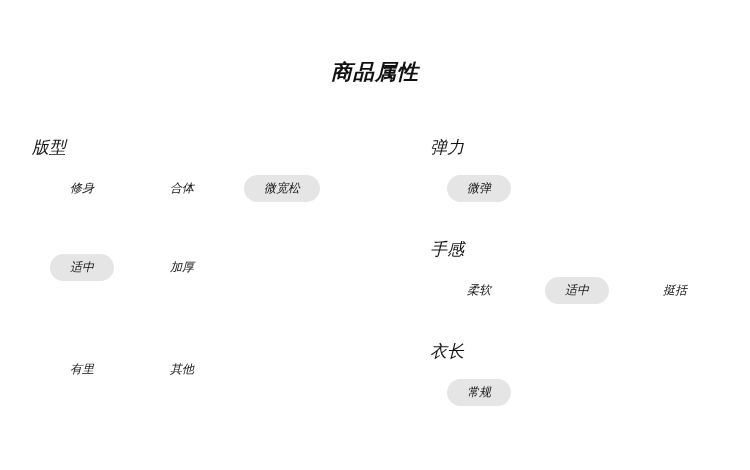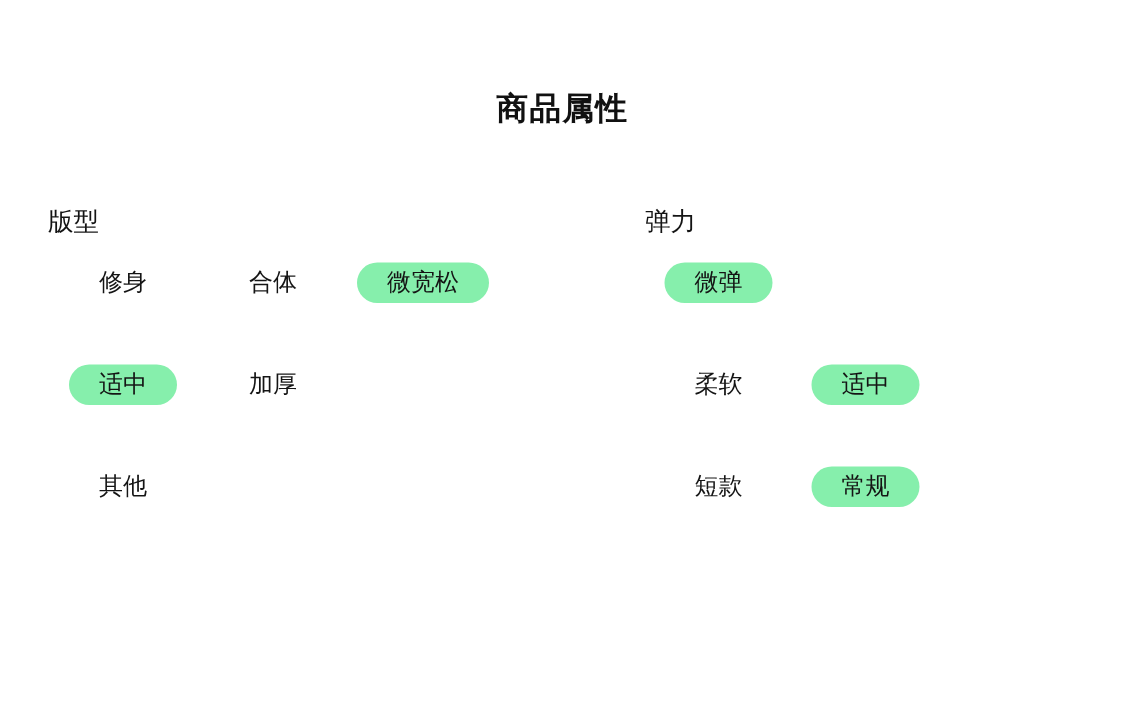--- a/index.html
+++ b/index.html
@@ -1,64 +1,64 @@
 <!DOCTYPE html>
 <html><head>
 <meta charset="utf-8">
 <style>
-  * { margin: 0; padding: 0; box-sizing: border-box; }
+  * { margin: 0; padding: 0; box-sizing: border-box; font-style: italic; }
   html, body {
     width: 750px;
     height: 470px;
     background: #ffffff;
     overflow: hidden;
     font-family: "Liberation Sans", "DejaVu Sans", sans-serif;
     color: #141414;
   }
   .page-title {
     margin-top: 58px;
     text-align: center;
     font-size: 21px;
     font-weight: 700;
     letter-spacing: 1px;
     color: #111111;
   }
   .attrs-grid {
     margin: 50px 40px 0 32px;
     display: grid;
     grid-template-columns: 398px 1fr;
-    row-gap: 25px;
+    row-gap: 36px;
   }
   .attr-group { }
   .group-label {
     font-size: 17px;
     color: #141414;
   }
   .options-row {
     margin-top: 16px;
     display: flex;
   }
   .option-slot {
     width: 100px;
     display: flex;
     justify-content: center;
   }
   .right-col .option-slot { width: 98px; }
   .option {
-    font-size: 16px;
+    font-size: 12px;
     line-height: 19px;
     padding: 4px 20px;
     border-radius: 15px;
     white-space: nowrap;
     color: #141414;
     background: transparent;
     cursor: pointer;
   }
   .option.selected {
-    background: #86efac;
+    background: #e5e5e5;
   }
 </style>
 </head>
 <body>
 
 <div class="page-title">商品属性</div>
 
 <div class="attrs-grid">
 
   <div class="attr-group">
@@ -90,42 +90,47 @@
       <div class="option-slot">
           <div class="option selected">适中</div>
         </div>
       <div class="option-slot">
           <div class="option">加厚</div>
         </div>
     </div>
   </div>
 
   <div class="attr-group right-col">
+    <div class="group-label">手感</div>
     <div class="options-row">
       <div class="option-slot">
           <div class="option">柔软</div>
         </div>
       <div class="option-slot">
           <div class="option selected">适中</div>
         </div>
+      <div class="option-slot">
+          <div class="option">挺括</div>
+        </div>
     </div>
   </div>
 
   <div class="attr-group">
     <div class="options-row">
+      <div class="option-slot">
+          <div class="option">有里</div>
+        </div>
       <div class="option-slot">
           <div class="option">其他</div>
         </div>
     </div>
   </div>
 
   <div class="attr-group right-col">
+    <div class="group-label">衣长</div>
     <div class="options-row">
-      <div class="option-slot">
-          <div class="option">短款</div>
-        </div>
       <div class="option-slot">
           <div class="option selected">常规</div>
         </div>
     </div>
   </div>
 
 </div>
 
 </body></html>

